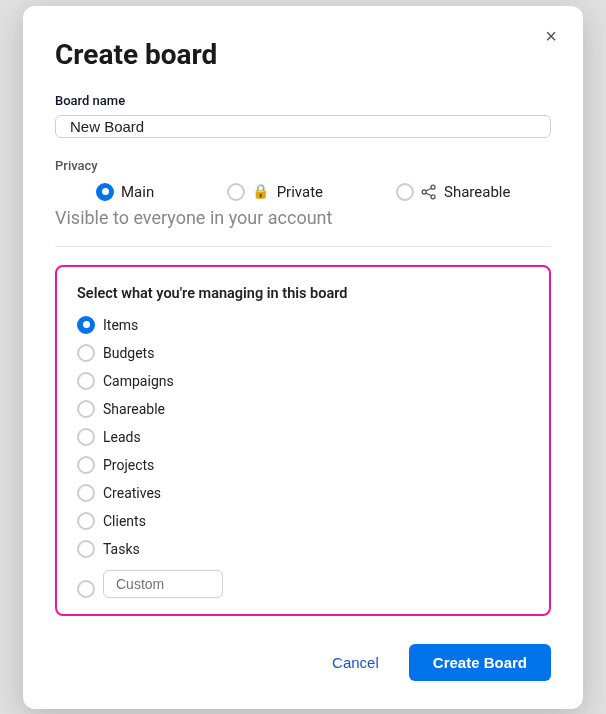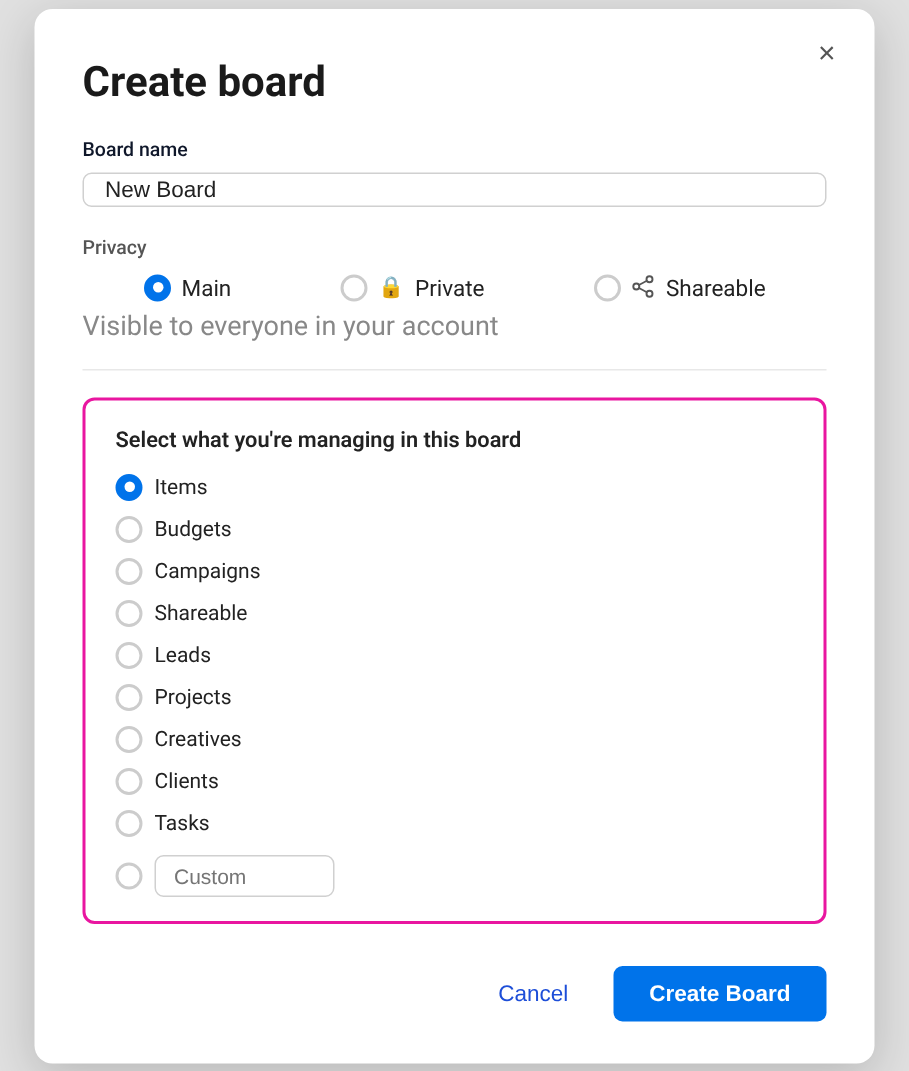--- a/index.html
+++ b/index.html
@@ -139,21 +139,21 @@
     .manage-option {
       display: flex;
       align-items: center;
       gap: 8px;
       font-size: 14px;
       color: #222;
       cursor: pointer;
     }
     .custom-row {
       display: flex;
-      align-items: center;
+      align-items: flex-end;
       gap: 8px;
       margin-top: 2px;
     }
     .custom-input {
       border: 1.5px solid #d0d0d0;
       border-radius: 6px;
       padding: 5px 12px;
       font-size: 14px;
       color: #222;
       width: 120px;

